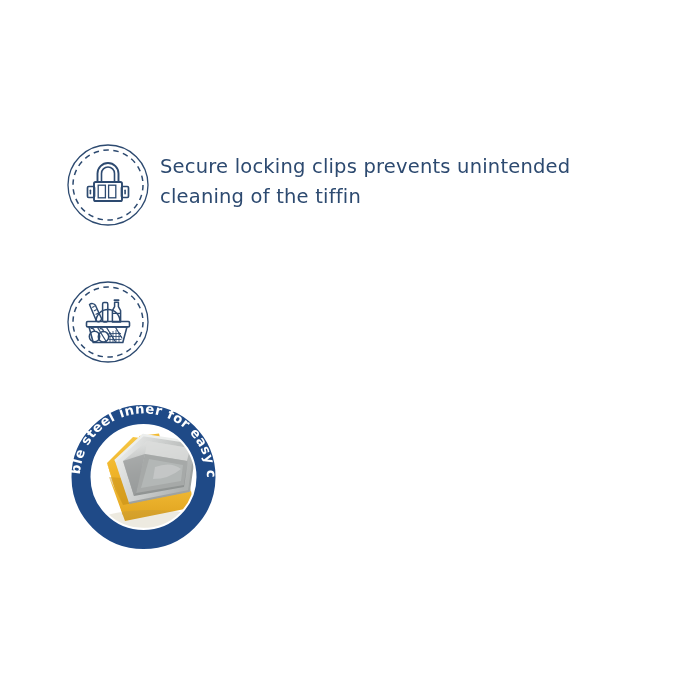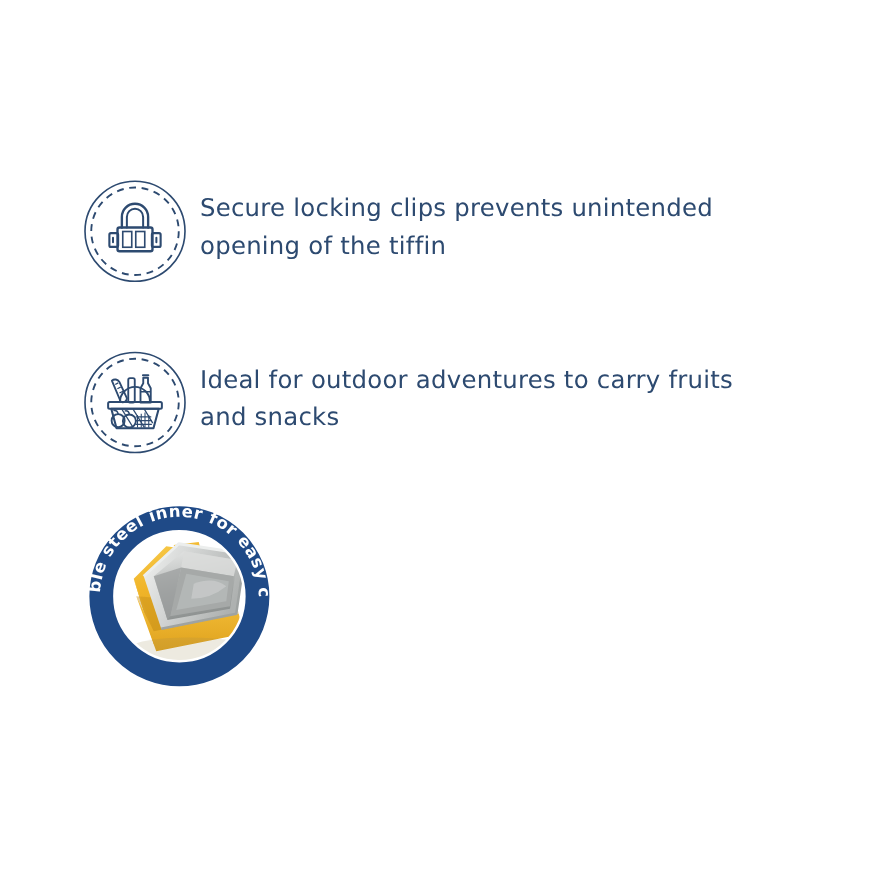--- a/index.html
+++ b/index.html
@@ -92,21 +92,21 @@
 
         <rect x="21.5" y="43.5" width="7" height="11" rx="1.2" fill="none" stroke="#2d4a70" stroke-width="1.7"></rect>
         <line x1="24.4" y1="47.2" x2="24.4" y2="50.8" stroke="#2d4a70" stroke-width="1.6" stroke-linecap="round"></line>
 
         <rect x="55.5" y="43.5" width="7" height="11" rx="1.2" fill="none" stroke="#2d4a70" stroke-width="1.7"></rect>
         <line x1="59.1" y1="47.2" x2="59.1" y2="50.8" stroke="#2d4a70" stroke-width="1.6" stroke-linecap="round"></line>
       </svg>
     </div>
 
     <div class="feature-text">Secure locking clips prevents unintended
-opening of the tiffin</div>
+cleaning of the tiffin</div>
   </div>
 
   <div class="feature-row" id="feature-row-1">
 
     <div class="feature-icon">
       <svg width="84" height="84" viewBox="0 0 84 84" xmlns="http://www.w3.org/2000/svg">
 
         <circle cx="42" cy="42" r="40" fill="none" stroke="#2d4a70" stroke-width="1.3"></circle>
 
         <circle cx="42" cy="42" r="35" fill="none" stroke="#2d4a70" stroke-width="1.5" stroke-dasharray="5.5 4.5" stroke-linecap="butt"></circle>
@@ -142,22 +142,20 @@
           <line x1="42.5" y1="59.5" x2="55.5" y2="59.5"></line>
         </g>
 
         <circle cx="28.5" cy="56.5" r="5.2" fill="none" stroke="#2d4a70" stroke-width="1.5"></circle>
         <path d="M28.5 51.3 C28.2 49.2 26.8 48.2 25.2 48.4" fill="none" stroke="#2d4a70" stroke-width="1.2" stroke-linecap="round"></path>
         <circle cx="37.5" cy="56.8" r="5.2" fill="none" stroke="#2d4a70" stroke-width="1.5"></circle>
         <path d="M37.5 51.6 C37.2 49.5 35.8 48.5 34.2 48.7" fill="none" stroke="#2d4a70" stroke-width="1.2" stroke-linecap="round"></path>
       </svg>
     </div>
 
-    <div class="feature-text">Ideal for outdoor adventures to carry fruits
-and snacks</div>
   </div>
 
   <div class="badge">
     <svg width="161" height="142" viewBox="0 0 161 142" xmlns="http://www.w3.org/2000/svg">
       <defs>
 
         <path id="ringTextPath" d="M 17 74 A 63.5 63.5 0 1 1 144 74" fill="none"></path>
 
         <clipPath id="badgeClip">
           <circle cx="80.5" cy="74" r="52"></circle>

